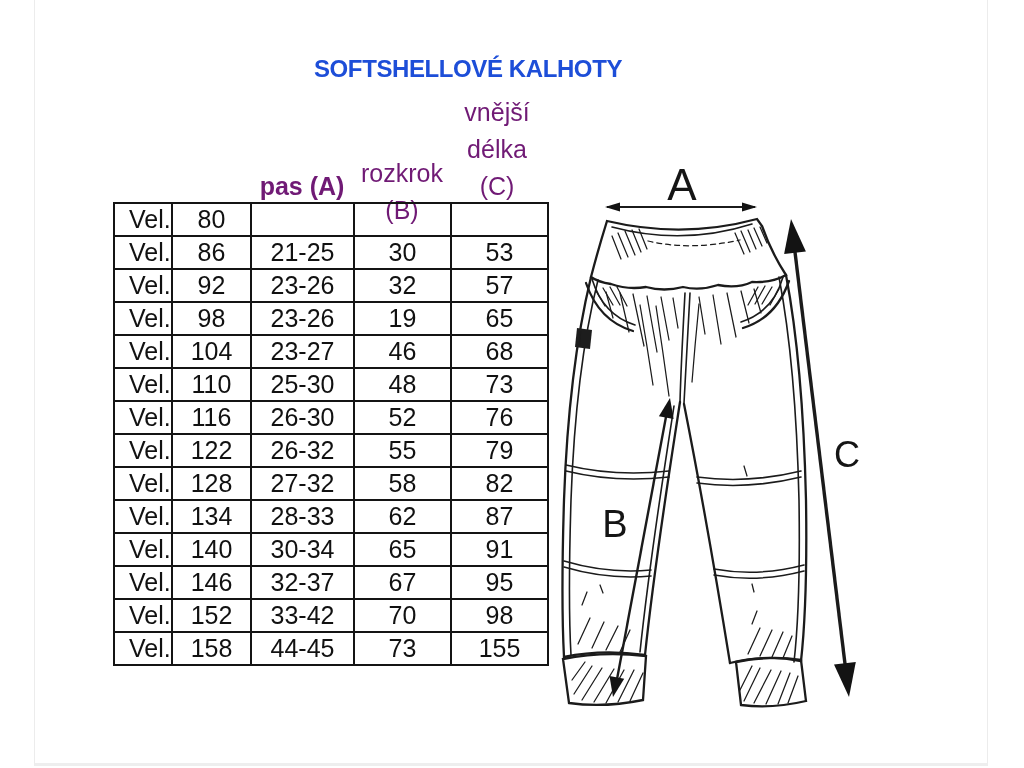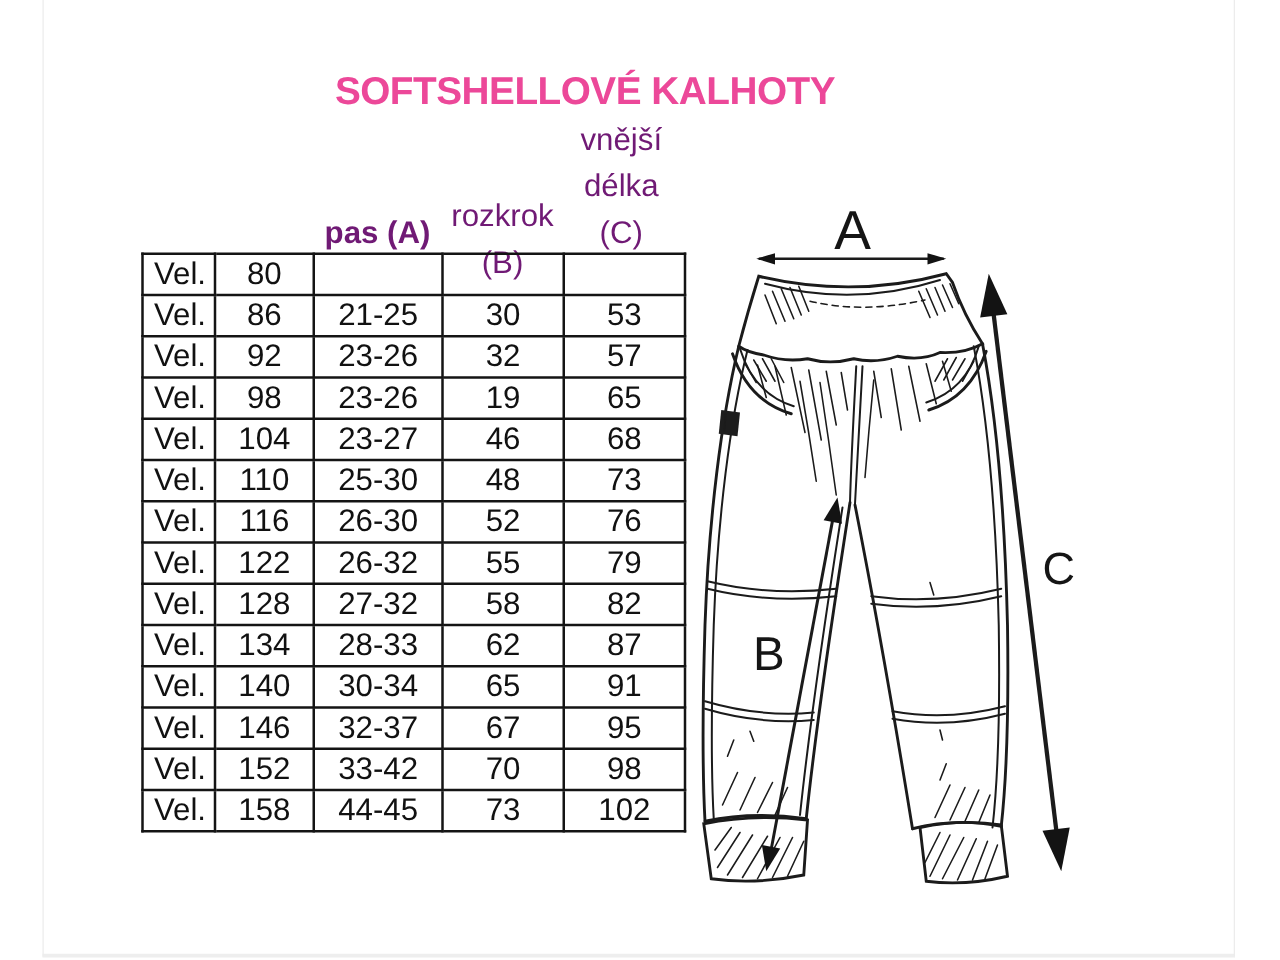--- a/index.html
+++ b/index.html
@@ -13,41 +13,41 @@
   }
   .sheet-edges {
     position: absolute; left: 34px; top: -2px; width: 954px; height: 768px;
     border-left: 1px solid var(--edge);
     border-right: 1px solid var(--edge);
     border-bottom: 3px solid #eeeeee;
     pointer-events: none;
   }
   .title {
     position: absolute; left: 468px; top: 55px; transform: translateX(-50%);
-    font-size: 31px; font-weight: 700; letter-spacing: -0.4px; white-space: nowrap;
-    color: #ec4899;
+    font-size: 24px; font-weight: 700; letter-spacing: -0.4px; white-space: nowrap;
+    color: #1d4ed8;
   }
   .hdr {
     position: absolute; transform: translateX(-50%);
     font-size: 25px; line-height: 37px; text-align: center; white-space: nowrap;
     color: #701a75;
   }
   .hdr-pas     { left: 302px; top: 168px; font-weight: bold; }
   .hdr-rozkrok { left: 402px; top: 131px; margin-top: 24px; }
   .hdr-delka   { left: 497px; top: 94px;  }
   .size-table {
     position: absolute; left: 113px; top: 202px;
     border-collapse: collapse; table-layout: fixed;
   }
   .size-table td {
     border: 2px solid var(--grid);
     height: 33px; font-size: 25px; text-align: center;
     padding: 0; color: #111; white-space: nowrap; overflow: hidden;
   }
-  .size-table td.c-label { text-align: center; padding-left: 2px; }
+  .size-table td.c-label { text-align: left; padding-left: 14px; }
   .pants-svg { position: absolute; left: 540px; top: 150px; width: 484px; height: 618px; }
   .pants-svg path, .pants-svg line { stroke: var(--ink); fill: none; }
   .ol  { stroke-width: 2.3; stroke-linecap: round; }
   .ol2 { stroke-width: 1.6; stroke-linecap: round; }
   .hat { stroke-width: 1.25; stroke: #2c2c2c; stroke-linecap: round; }
   .arr  { stroke: #131313; }
   .arrh { fill: #131313; stroke: none; }
   .diag-label {
     position: absolute; transform: translate(-50%,-50%);
     color: #151515; font-weight: 400; line-height: 1;
@@ -176,21 +176,21 @@
           <td class="c-num">152</td>
           <td class="c-num">33-42</td>
           <td class="c-num">70</td>
           <td class="c-num">98</td>
         </tr>
         <tr>
           <td class="c-label">Vel.</td>
           <td class="c-num">158</td>
           <td class="c-num">44-45</td>
           <td class="c-num">73</td>
-          <td class="c-num">102</td>
+          <td class="c-num">155</td>
         </tr>
       </tbody>
   </table>
 
   <svg class="pants-svg" viewBox="540 150 484 618" xmlns="http://www.w3.org/2000/svg">
 
     <g>
       <path class="ol" d="M607 221 Q683 239 757 219 L762 226 Q771 252 786 275
                           Q772 283 752 282 Q737 289 718 285 Q700 291 683 287
                           Q664 292 646 287 Q628 290 611 284 Q598 282 591 277

